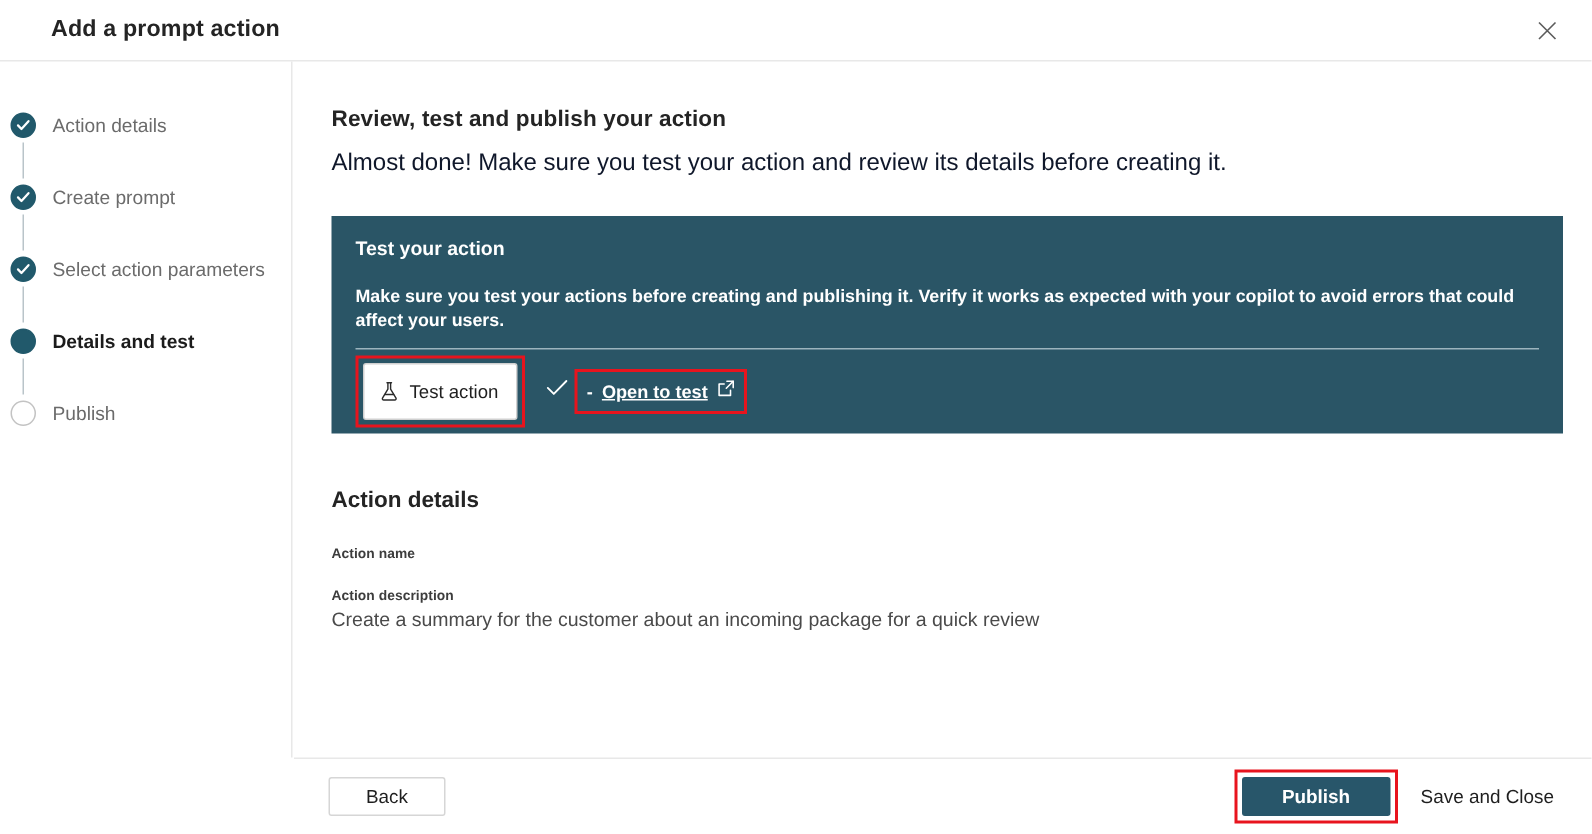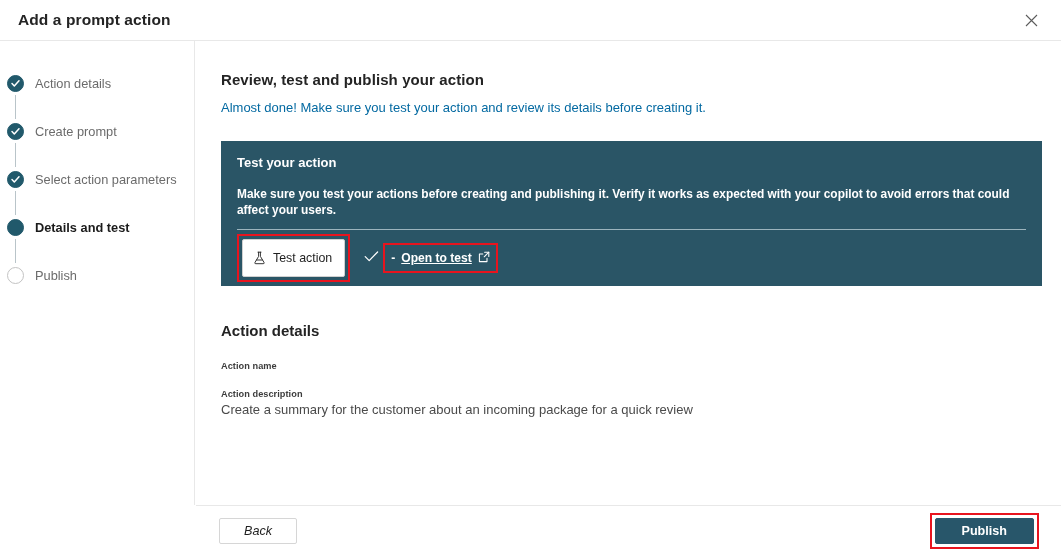--- a/index.html
+++ b/index.html
@@ -25,20 +25,21 @@
   }
 
   
   .dialog-header {
     position: relative;
     height: 40px;
     flex: 0 0 40px;
     border-bottom: 1px solid #e8e8e8;
     display: flex;
     align-items: center;
+    padding-left: 16px;
   }
   .dialog-title {
     margin-left: 18px;
     font-size: 15.5px;
     font-weight: 600;
     color: #242424;
     letter-spacing: 0.1px;
   }
   .close-button {
     position: absolute;
@@ -134,22 +135,22 @@
     overflow: hidden;
   }
   .content-title {
     font-size: 15px;
     font-weight: 600;
     color: #242424;
     margin: 0 0 12px 0;
     letter-spacing: 0.1px;
   }
   .content-subtitle {
-    font-size: 13px;
-    color: #0369a1;
+    font-size: 16px;
+    color: #0f172a;
     margin: 0 0 26px 0;
   }
 
   
   .test-panel {
     background: #2a5566;
     color: #ffffff;
     padding: 14px 16px 13px 16px;
     box-sizing: border-box;
     width: 821px;
@@ -277,21 +278,20 @@
     border-radius: 2px;
     cursor: pointer;
     white-space: nowrap;
     box-sizing: border-box;
   }
   .btn-secondary {
     background: #ffffff;
     border: 1px solid #d6d6d6;
     color: #1f1f1f;
     padding: 0 24px;
-    font-style: italic;
   }
   .footer-spacer { flex: 1 1 auto; }
   .publish-highlight {
     border: 2.5px solid #e8141e;
     padding: 3px;
     display: inline-flex;
     box-sizing: border-box;
     margin-right: 6px;
   }
   .btn-primary {
@@ -434,15 +434,16 @@
 
     </div>
   </div>
 
   <div class="dialog-footer">
     <button class="btn btn-secondary">Back</button>
     <span class="footer-spacer"></span>
     <span class="publish-highlight">
       <button class="btn btn-primary">Publish</button>
     </span>
+    <button class="btn btn-flat">Save and Close</button>
   </div>
 
 </div>
 
 </body></html>

